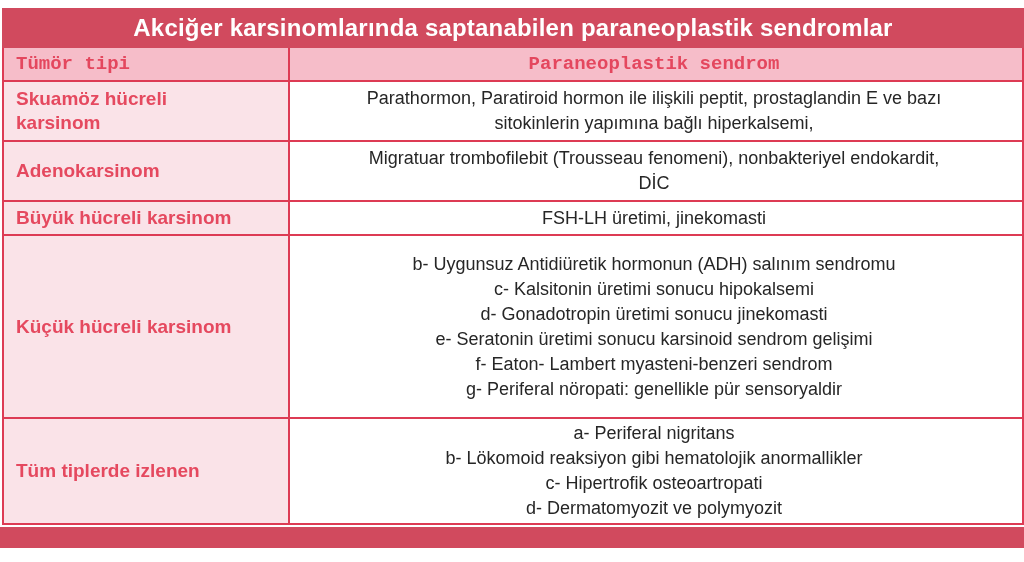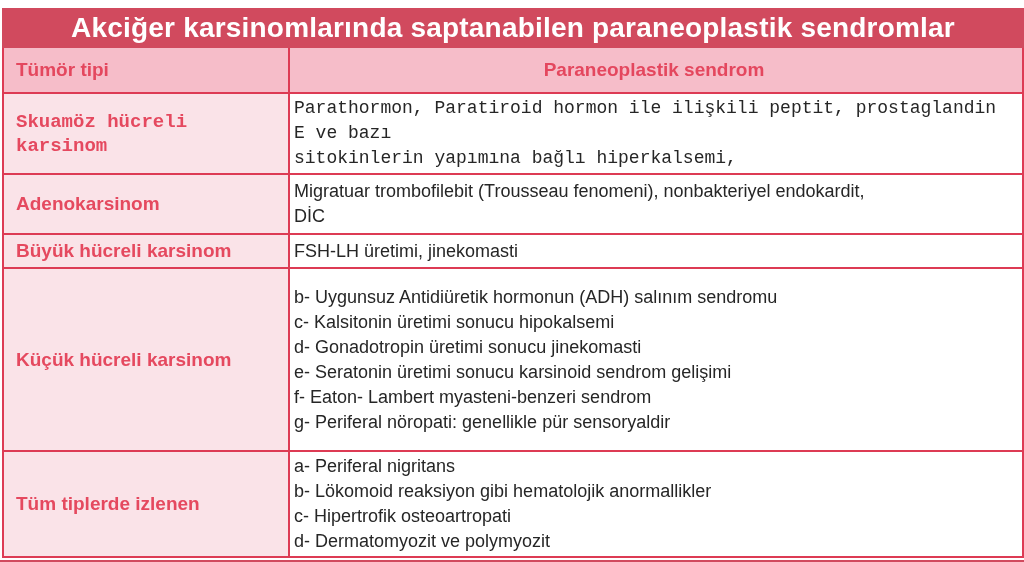--- a/index.html
+++ b/index.html
@@ -16,21 +16,21 @@
     height: 562px;
     padding-top: 8px;
     box-sizing: border-box;
     background: #fff;
   }
   .title-bar {
     margin-left: 2px;
     height: 40px;
     background: var(--title-bar-bg, #d14a5e);
     color: var(--title-text, #ffffff);
-    font-size: 28px;
+    font-size: 24px;
     font-weight: bold;
     display: flex;
     align-items: center;
     justify-content: center;
     letter-spacing: 0.2px;
   }
   .table {
     margin-left: 2px;
     border: 2px solid var(--border, #dd3b54);
     border-top: none;
@@ -61,35 +61,36 @@
     flex: 1;
     box-sizing: border-box;
     background: #ffffff;
     color: var(--body-text, #262626);
     font-size: 18px;
     line-height: 25px;
     padding: 2px 8px 2px 4px;
     display: flex;
     flex-direction: column;
     justify-content: center;
+    text-align: center;
   }
   .syndrome-line { white-space: pre-line; }
   .header-row .cell-left,
   .header-row .cell-right {
     background: var(--header-bg, #f6bdc9);
     color: var(--header-text, #e4475e);
     font-weight: bold;
     font-size: 19px;
     line-height: 22px;
     display: flex;
     align-items: center;
     white-space: normal;
   }
-  .header-row { height: 44px; }
-  .row-1 { min-height: 58px; font-family: Liberation Mono, monospace; }
+  .header-row { height: 32px; font-family: Liberation Mono, monospace; }
+  .row-1 { min-height: 58px; }
   .row-2 { min-height: 58px; }
   .row-3 { min-height: 30px; }
   .row-4 { min-height: 181px; }
   .row-5 { min-height: 102px; }
   .bottom-bar {
     margin-top: 2px;
     width: 1024px;
     height: 21px;
     background: var(--title-bar-bg, #d14a5e);
   }

